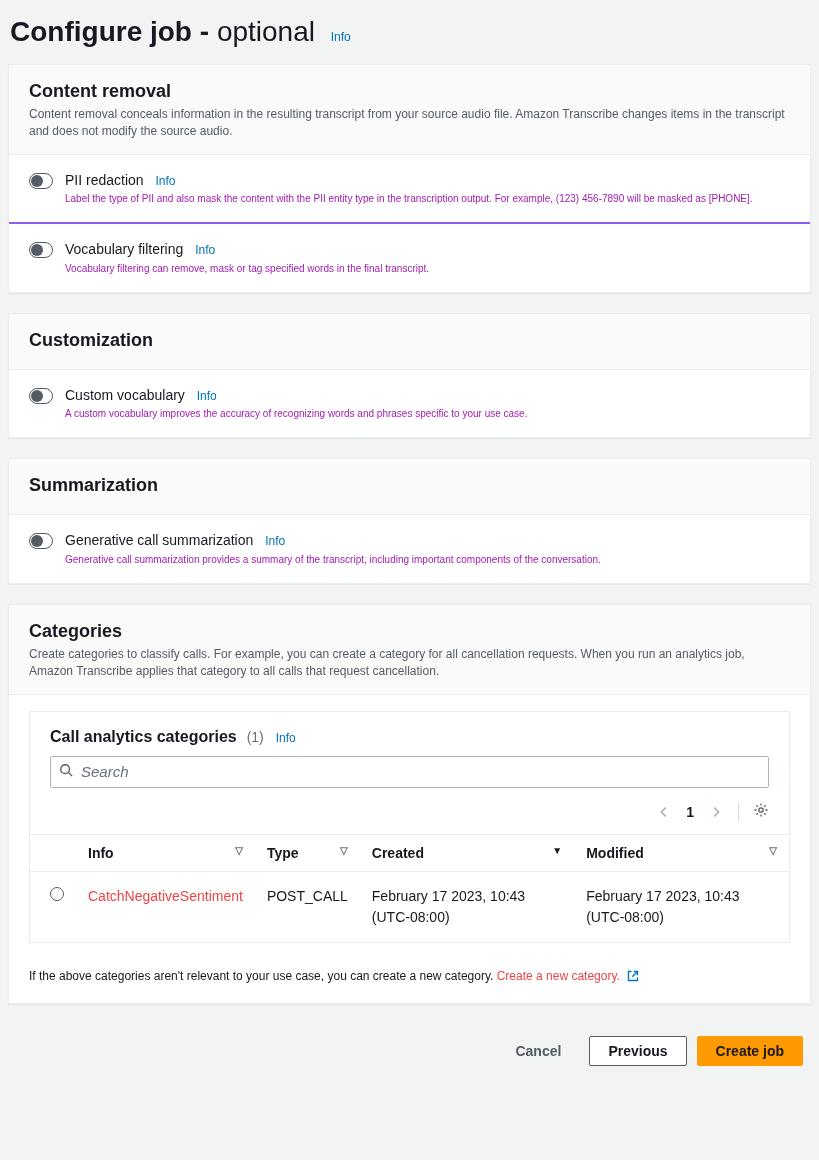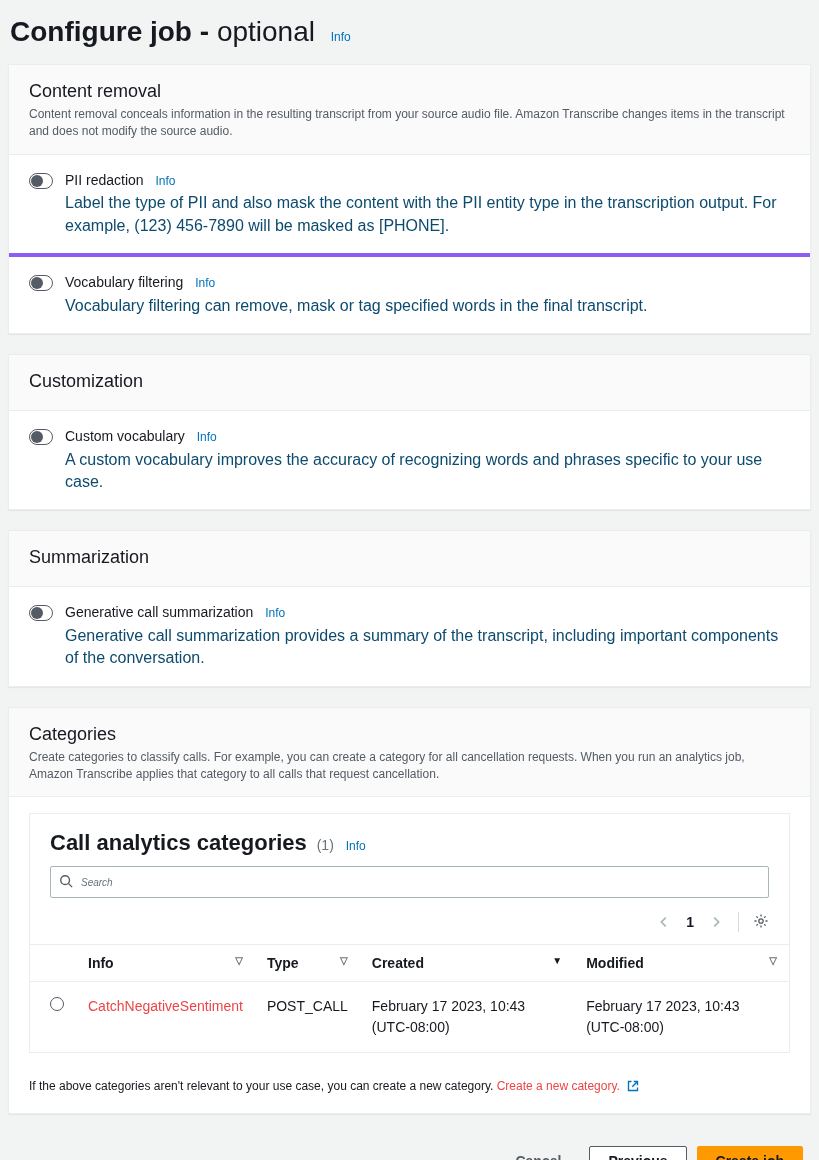--- a/index.html
+++ b/index.html
@@ -34,39 +34,39 @@
     box-shadow: 0 1px 1px rgba(0,0,0,0.05);
     margin-bottom: 20px;
   }
   .panel-header {
     padding: 16px 20px 14px 20px;
     background: #fafafa;
     border-bottom: 1px solid #eaeded;
   }
   .panel-header h2 {
     font-size: 18px;
-    font-weight: 400;
+    font-weight: 700;
     margin-bottom: 4px;
   }
   .panel-header-desc {
     font-size: 12px;
     color: #545b64;
     line-height: 1.4;
   }
   .panel-body {
     padding: 0;
   }
   .toggle-row {
     padding: 16px 20px;
     display: flex;
     align-items: flex-start;
     gap: 12px;
   }
   .toggle-row + .toggle-row {
-    border-top: 4px solid #8b5cf6;
+    border-top: 2px solid #8b5cf6;
   }
   .toggle {
     position: relative;
     width: 24px;
     height: 16px;
     background: #fff;
     border: 1px solid #545b64;
     border-radius: 8px;
     flex-shrink: 0;
     cursor: pointer;
@@ -82,34 +82,34 @@
     background: #545b64;
     border-radius: 50%;
   }
   .toggle-content { flex: 1; }
   .toggle-label {
     font-size: 14px;
     font-weight: 400;
     line-height: 1.4;
   }
   .toggle-desc {
-    font-size: 16px;
-    color: #0c4a6e;
+    font-size: 10px;
+    color: #a21caf;
     line-height: 1.4;
     margin-top: 2px;
   }
   .inner-container {
     margin: 0 20px 14px 20px;
     border: 1px solid #eaeded;
   }
   .inner-header {
     padding: 16px 20px 10px 20px;
   }
   .inner-title {
-    font-size: 22px;
+    font-size: 16px;
     font-weight: 700;
     display: inline;
     margin-top: 8px;
   }
   .inner-count {
     font-size: 14px;
     color: #687078;
     font-weight: 400;
     margin-left: 6px;
   }
@@ -123,21 +123,21 @@
     border: 1px solid #aab7b8;
     border-radius: 2px;
     height: 32px;
     padding: 0 8px;
     gap: 8px;
   }
   .search-box input {
     border: none;
     outline: none;
     flex: 1;
-    font-size: 10px;
+    font-size: 15px;
     font-style: italic;
     color: #687078;
     background: transparent;
   }
   .search-box input::placeholder { color: #687078; font-style: italic; }
   .pager {
     display: flex;
     justify-content: flex-end;
     align-items: center;
     gap: 14px;

